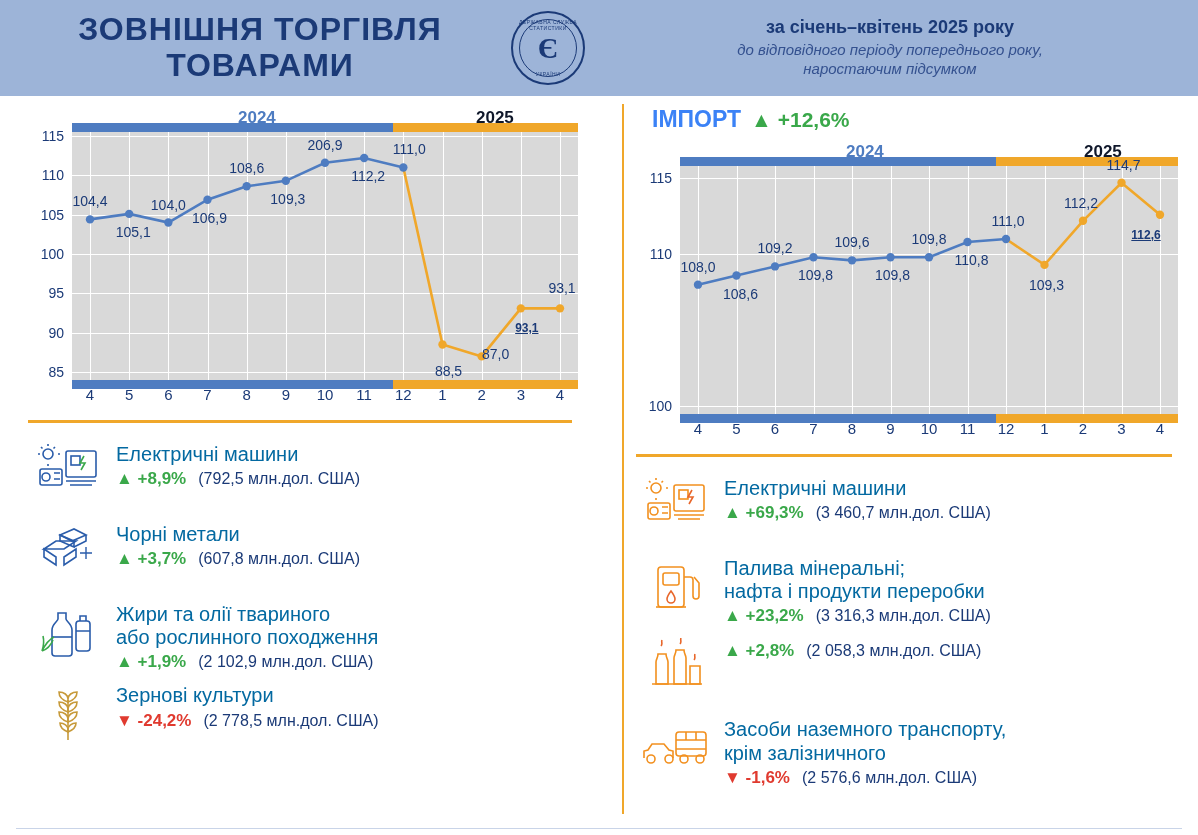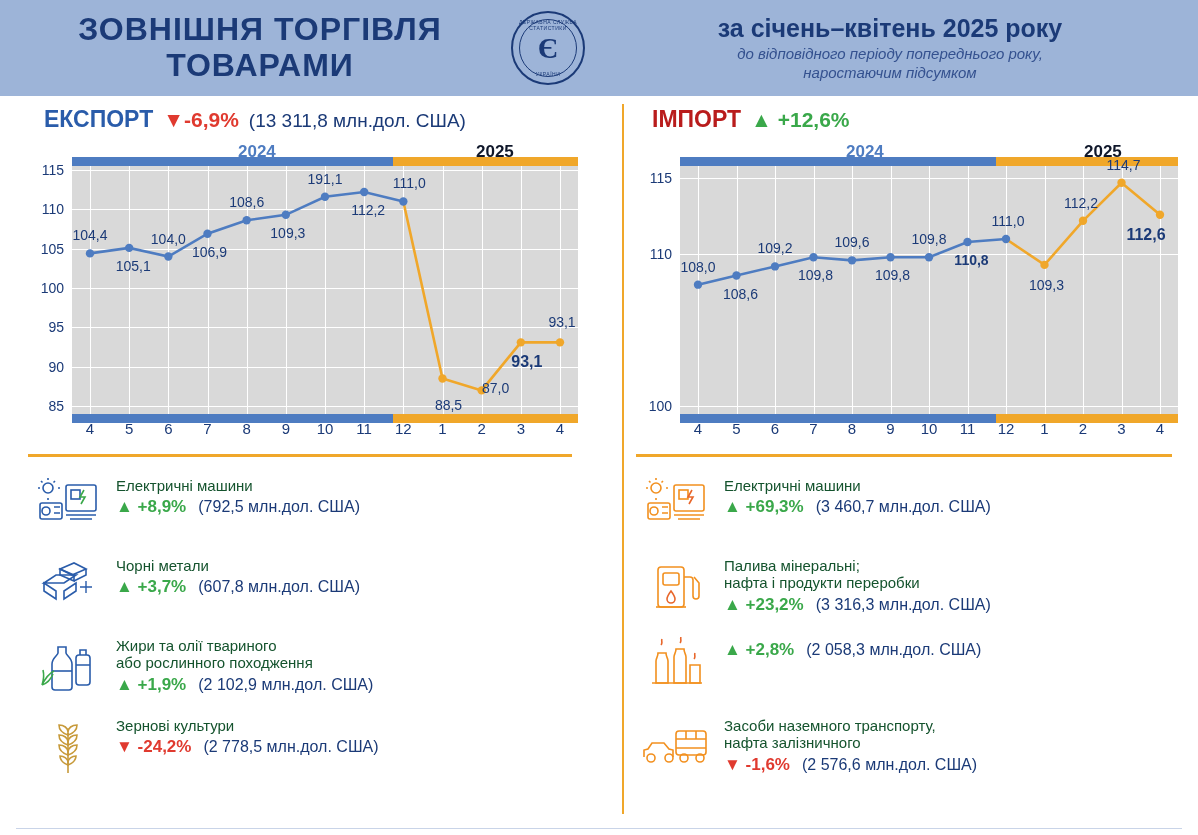--- a/index.html
+++ b/index.html
@@ -61,21 +61,21 @@
     text-align:center;
   }
   .logo-top { top:6px; }
   .logo-bot { bottom:6px; }
   .header-right {
     flex:1;
     text-align:center;
     padding-right:14px;
   }
   .header-period {
-    font-size:25px;
+    font-size:18px;
     font-weight:bold;
     color:#1b3a77;
     line-height:1.2;
   }
   .header-sub {
     font-size:15px;
     font-style:italic;
     color:#3b5party;
     color:#34518f;
     line-height:1.25;
@@ -99,21 +99,21 @@
   
   .panel-head {
     display:flex;
     align-items:baseline;
     gap:10px;
     padding-left:28px;
     height:34px;
   }
   .panel-name { font-size:23px; font-weight:bold; }
   .panel-name.exp { color:#2a5caa; }
-  .panel-name.imp { color:#b91c1c; }
+  .panel-name.imp { color:#3b82f6; }
   .delta { font-size:21px; font-weight:bold; }
   .delta.up { color:#3aa84a; }
   .delta.down { color:#e03a2f; }
   .panel-amount { font-size:19px; color:#1b3a77; }
   
   .chart-wrap {
     position:relative;
     height:300px;
     margin-top:2px;
   }
@@ -173,39 +173,39 @@
     position:absolute; top:0; bottom:0; width:1px; background:#ffffff;
   }
   svg.series { position:absolute; left:0; top:0; overflow:visible; }
   .pt-label {
     position:absolute;
     font-size:14px;
     color:#1b3a77;
     transform:translate(-50%,-50%);
     white-space:nowrap;
   }
-  .pt-label.bold { font-weight:bold; font-size:16px; }
+  .pt-label.bold { font-weight:bold; font-size:12px;text-decoration:underline; }
   .chart-underline {
     margin-left:12px; margin-right:12px;
     height:3px; background:#f0a72a; margin-top:12px;
   }
   
   .items { margin-top:14px; }
   .item {
     display:flex;
     align-items:flex-start;
     gap:12px;
     padding:6px 4px 6px 16px;
     min-height:80px;
   }
   .item .ic { width:72px; flex:0 0 72px; display:flex; align-items:center; justify-content:center; }
   .item .txt { flex:1; }
   .item-name {
-    font-size:15px;
-    color:#14532d;
+    font-size:20px;
+    color:#0369a1;
     line-height:1.16;
   }
   .item-stats {
     display:flex; align-items:baseline; gap:12px; margin-top:3px;
   }
   .item-delta { font-size:17px; font-weight:bold; }
   .item-delta.up { color:#3aa84a; }
   .item-delta.down { color:#e03a2f; }
   .item-val { font-size:16px; color:#1b3a77; }
   .footer-line {
@@ -232,27 +232,20 @@
     <div class="header-sub" style="white-space:pre-line">до відповідного періоду попереднього року,
 наростаючим підсумком</div>
   </div>
 </div>
 
 <div class="divider"></div>
 
 <div class="panels">
 
   <div class="panel left">
-    <div class="panel-head">
-      <span class="panel-name exp">ЕКСПОРТ</span>
-      <span class="delta down">
-        <span>▼</span><span>-6,9%</span>
-      </span>
-      <span class="panel-amount">(13 311,8  млн.дол. США)</span>
-    </div>
 
     <div class="chart-wrap">
       <div class="year-row">
         <span class="year-label year-2024" style="left:166px">2024</span>
         <span class="year-label year-2025" style="left:404px">2025</span>
       </div>
       <div class="plot" id="exp-plot">
         <div class="hband band-top-blue" style="width:63.5%"></div>
         <div class="hband band-top-yellow" style="left:63.5%;width:36.5%"></div>
         <div class="hband band-bot-blue" style="width:63.5%"></div>
@@ -300,21 +293,21 @@
             <circle cx="409.66666666666663" cy="224.38095238095238" r="4.2" fill="#f0a72a"></circle>
             <circle cx="448.8333333333333" cy="176.3555555555556" r="4.2" fill="#f0a72a"></circle>
             <circle cx="488" cy="176.3555555555556" r="4.2" fill="#f0a72a"></circle>
           </svg>
           <div class="pt-label" style="left: 18px; top: 69.3905px;">104,4</div>
           <div class="pt-label" style="left: 61.1667px; top: 99.8794px;">105,1</div>
           <div class="pt-label" style="left: 96.3333px; top: 72.5397px;">104,0</div>
           <div class="pt-label" style="left: 137.5px; top: 85.7079px;">106,9</div>
           <div class="pt-label" style="left: 174.667px; top: 36.3238px;">108,6</div>
           <div class="pt-label" style="left: 215.833px; top: 66.8127px;">109,3</div>
-          <div class="pt-label" style="left: 253px; top: 12.7048px;">191,1</div>
+          <div class="pt-label" style="left: 253px; top: 12.7048px;">206,9</div>
           <div class="pt-label" style="left: 296.167px; top: 43.981px;">112,2</div>
           <div class="pt-label" style="left: 337.333px; top: 17.4286px;">111,0</div>
           <div class="pt-label" style="left: 376.5px; top: 232.571px; margin-top: 6px;">88,5</div>
           <div class="pt-label" style="left: 423.667px; top: 222.381px;">87,0</div>
           <div class="pt-label bold" style="left: 454.833px; top: 196.356px;">93,1</div>
           <div class="pt-label" style="left: 490px; top: 156.356px;">93,1</div>
         </div>
       <div class="xaxis" id="exp-axis">
           <div class="xtick" style="left: 18px;">4</div>
           <div class="xtick" style="left: 57.1667px;">5</div>
@@ -475,21 +468,21 @@
             <circle cx="441.5" cy="16.73619631901832" r="4.2" fill="#f0a72a"></circle>
             <circle cx="480" cy="48.68711656441724" r="4.2" fill="#f0a72a"></circle>
           </svg>
           <div class="pt-label" style="left: 18px; top: 100.675px;">108,0</div>
           <div class="pt-label" style="left: 60.5px; top: 127.546px;">108,6</div>
           <div class="pt-label" style="left: 95px; top: 82.4172px;">109,2</div>
           <div class="pt-label" style="left: 135.5px; top: 109.288px;">109,8</div>
           <div class="pt-label" style="left: 172px; top: 76.3313px;">109,6</div>
           <div class="pt-label" style="left: 212.5px; top: 109.288px;">109,8</div>
           <div class="pt-label" style="left: 249px; top: 73.2883px;">109,8</div>
-          <div class="pt-label" style="left: 291.5px; top: 94.0736px; font-weight: bold;">110,8</div>
+          <div class="pt-label" style="left: 291.5px; top: 94.0736px;">110,8</div>
           <div class="pt-label" style="left: 328px; top: 55.0307px;">111,0</div>
           <div class="pt-label" style="left: 366.5px; top: 118.896px;">109,3</div>
           <div class="pt-label" style="left: 401px; top: 36.773px;">112,2</div>
           <div class="pt-label" style="left: 443.5px; top: -1.2638px;">114,7</div>
           <div class="pt-label bold" style="left: 466px; top: 68.6871px;">112,6</div>
         </div>
       <div class="xaxis" id="imp-axis">
           <div class="xtick" style="left: 18px;">4</div>
           <div class="xtick" style="left: 56.5px;">5</div>
           <div class="xtick" style="left: 95px;">6</div>
@@ -577,21 +570,21 @@
               <circle cx="9" cy="41" r="4"></circle>
               <circle cx="27" cy="41" r="4"></circle>
             <rect x="34" y="14" width="30" height="24" rx="3"></rect>
             <path d="M34 22h30M44 14v8M54 14v8M34 31h30"></path>
             <circle cx="42" cy="41" r="4"></circle>
               <circle cx="58" cy="41" r="4"></circle>
           </svg>
         </div>
         <div class="txt">
           <div class="item-name" style="white-space:pre-line">Засоби наземного транспорту,
-нафта залізничного</div>
+крім залізничного</div>
           <div class="item-stats">
             <span class="item-delta down"><span>▼</span> <span>-1,6%</span></span>
             <span class="item-val">(2 576,6 млн.дол. США)</span>
           </div>
         </div>
       </div>
 
     </div>
   </div>
 </div>

